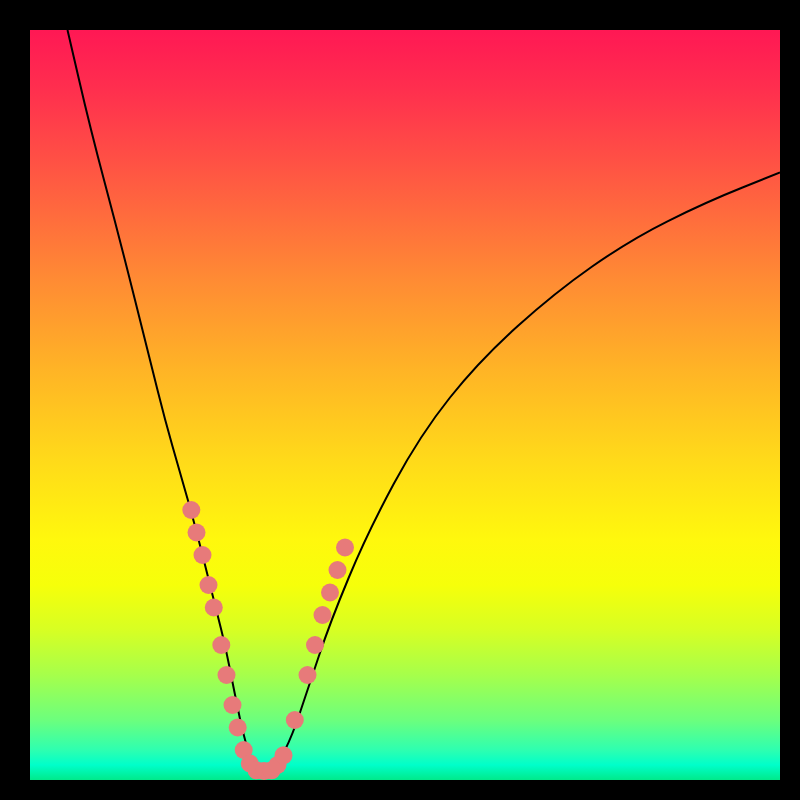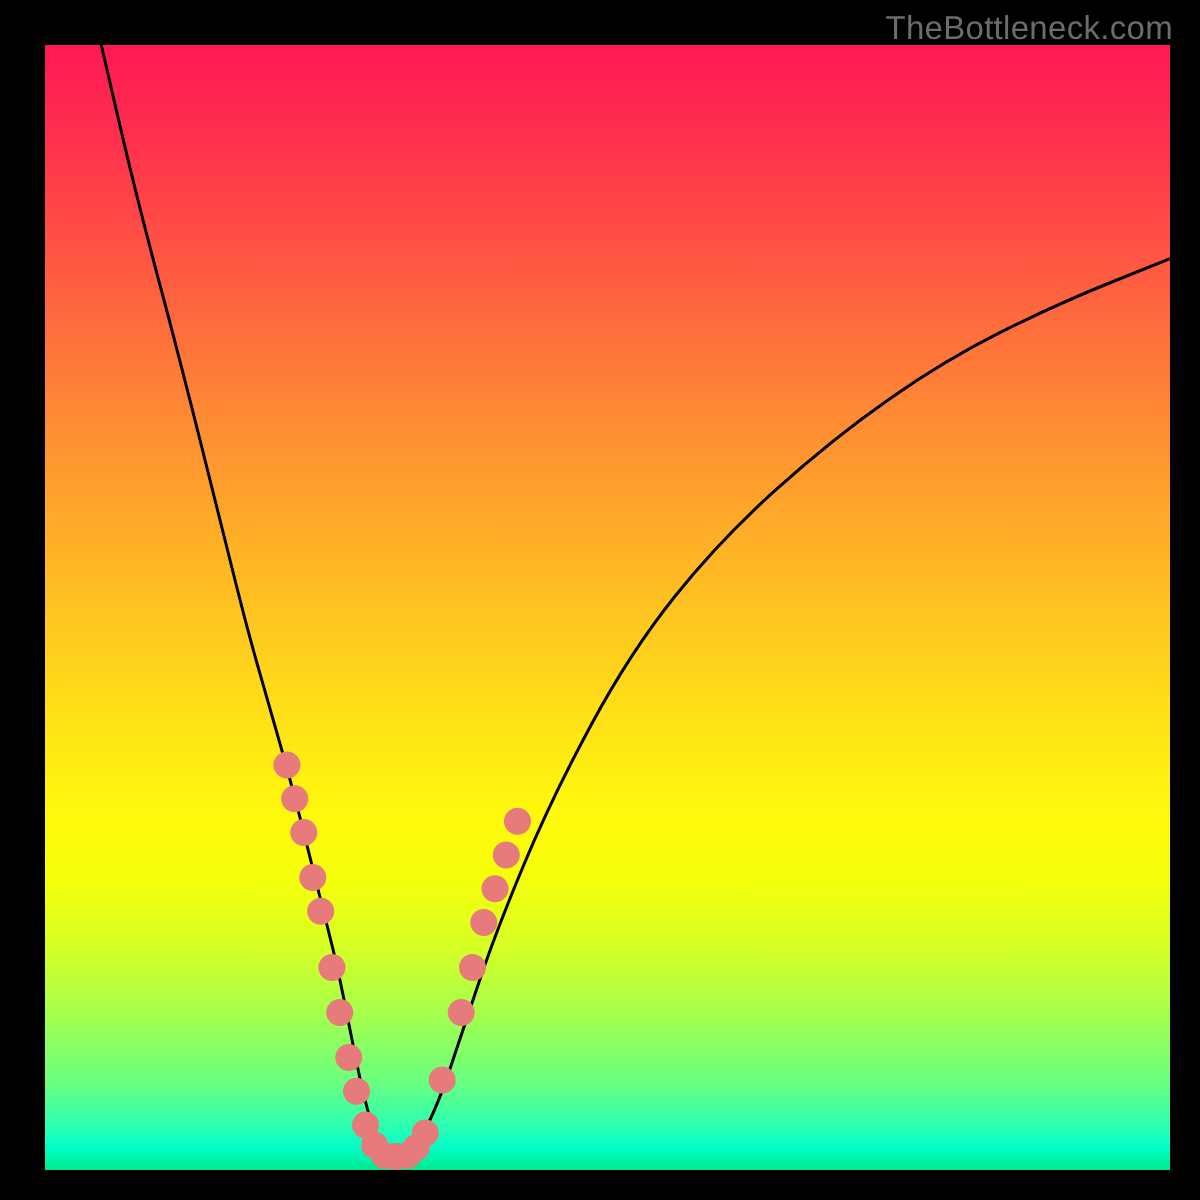--- a/index.html
+++ b/index.html
@@ -57,21 +57,20 @@
     left: 0;
     top: 0;
     width: 750px;
     height: 750px;
   }
 </style>
 </head>
 <body>
 
 <div class="frame">
-  <div class="watermark">TheBottleneck.com</div>
   <div class="plot">
     <svg class="curve" viewBox="0 0 750 750">
       <path id="curve-path" fill="none" stroke="#000000" stroke-width="2" d="M 37.5 0.0 Q 37.5 0.0 48.8 48.8 Q 60.0 97.5 75.0 153.8 Q 90.0 210.0 105.0 270.0 Q 120.0 330.0 127.5 360.0 Q 135.0 390.0 142.5 416.3 Q 150.0 442.5 157.5 468.8 Q 165.0 495.0 172.5 525.0 Q 180.0 555.0 183.8 570.0 Q 187.5 585.0 191.3 600.0 Q 195.0 615.0 198.8 633.8 Q 202.5 652.5 206.3 671.3 Q 210.0 690.0 213.8 705.0 Q 217.5 720.0 221.3 727.5 Q 225.0 735.0 228.8 738.8 Q 232.5 742.5 236.3 742.5 Q 240.0 742.5 243.8 738.8 Q 247.5 735.0 255.0 720.0 Q 262.5 705.0 270.0 682.5 Q 277.5 660.0 288.8 626.3 Q 300.0 592.5 318.8 547.5 Q 337.5 502.5 363.8 453.8 Q 390.0 405.0 420.0 367.5 Q 450.0 330.0 487.5 296.3 Q 525.0 262.5 562.5 236.3 Q 600.0 210.0 637.5 191.3 Q 675.0 172.5 712.5 157.5 T 750.0 142.5"></path>
       <g id="markers">
           <circle cx="161.3" cy="480.0" r="9" fill="#e77a7a"></circle>
           <circle cx="166.5" cy="502.5" r="9" fill="#e77a7a"></circle>
           <circle cx="172.5" cy="525.0" r="9" fill="#e77a7a"></circle>
           <circle cx="178.5" cy="555.0" r="9" fill="#e77a7a"></circle>
           <circle cx="183.8" cy="577.5" r="9" fill="#e77a7a"></circle>
           <circle cx="191.3" cy="615.0" r="9" fill="#e77a7a"></circle>

